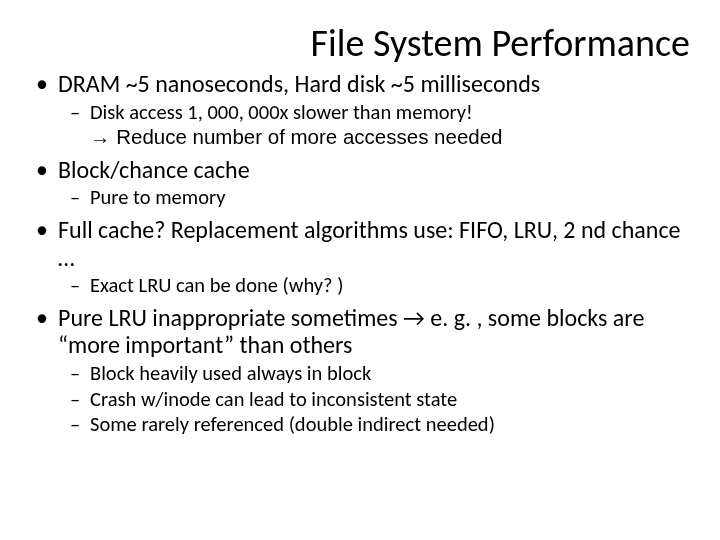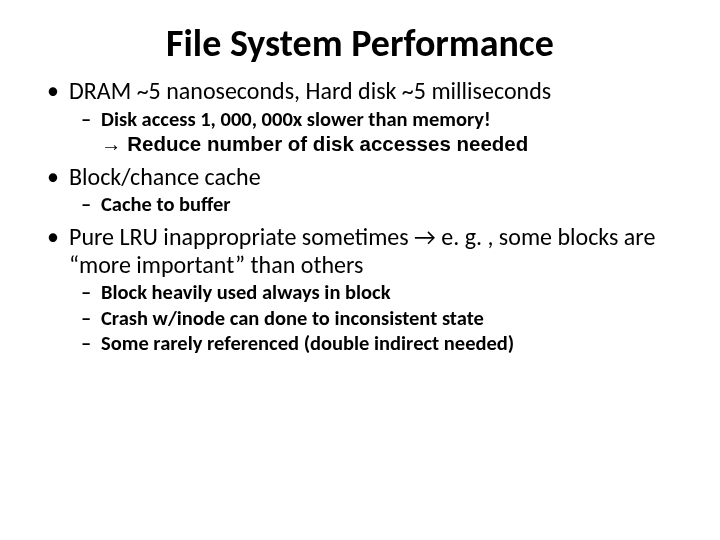--- a/index.html
+++ b/index.html
@@ -11,29 +11,29 @@
     font-family: Calibri, "Segoe UI", Arial, sans-serif;
     color: #000;
     box-sizing: border-box;
   }
   .slide {
     padding: 20px 30px 20px 30px;
     box-sizing: border-box;
   }
   .title {
     font-size: 38px;
-    font-weight: 700;
-    text-align: center;
+    font-weight: 400;
+    text-align: right;
     margin: 0 0 4px 0;
     letter-spacing: 0px;
   }
   ul.level1 {
     list-style: none;
     padding-left: 28px;
-    margin: 11px;
+    margin: 0;
   }
   ul.level1 > li {
     font-size: 24px;
     line-height: 1.15;
     margin-bottom: 2px;
     position: relative;
   }
   ul.level1 > li::before {
     content: "•";
     position: absolute;
@@ -43,21 +43,20 @@
   ul.level2 {
     list-style: none;
     padding-left: 32px;
     margin: 2px 0 6px 0;
   }
   ul.level2 > li {
     font-size: 20.5px;
     line-height: 1.2;
     position: relative;
     margin-bottom: 1px;
-    font-weight: bold;
   }
   ul.level2 > li.dash::before {
     content: "–";
     position: absolute;
     left: -20px;
     top: 0;
   }
   ul.level2 > li.arrow::before {
     content: "";
   }
@@ -70,35 +69,41 @@
 
 <div class="slide">
   <h1 class="title">File System Performance</h1>
 
   <ul class="level1">
 
     <li>
       <span>DRAM ~5 nanoseconds, Hard disk ~5 milliseconds</span>
       <ul class="level2">
         <li class="dash"><span>Disk access 1, 000, 000x slower than memory!</span></li>
-        <li class="arrow"><span class="arrow-sym">→ Reduce number of disk accesses needed</span></li>
+        <li class="arrow"><span class="arrow-sym">→ Reduce number of more accesses needed</span></li>
       </ul>
     </li>
 
     <li>
       <span>Block/chance cache</span>
       <ul class="level2">
-        <li class="dash"><span>Cache to buffer</span></li>
+        <li class="dash"><span>Pure to memory</span></li>
       </ul>
     </li>
 
+    <li>
+      <span>Full cache?  Replacement algorithms use: FIFO, LRU, 2 nd chance …</span>
+      <ul class="level2">
+        <li class="dash"><span>Exact LRU can be done (why? )</span></li>
+      </ul>
+    </li>
 
     <li>
       <span>Pure LRU inappropriate sometimes → e. g. , some blocks are “more important” than others</span>
       <ul class="level2">
         <li class="dash"><span>Block heavily used always in block</span></li>
-        <li class="dash"><span>Crash w/inode can done to inconsistent state</span></li>
+        <li class="dash"><span>Crash w/inode can lead to inconsistent state</span></li>
         <li class="dash"><span>Some rarely referenced (double indirect needed)</span></li>
       </ul>
     </li>
 
   </ul>
 </div>
 
 </body></html>

